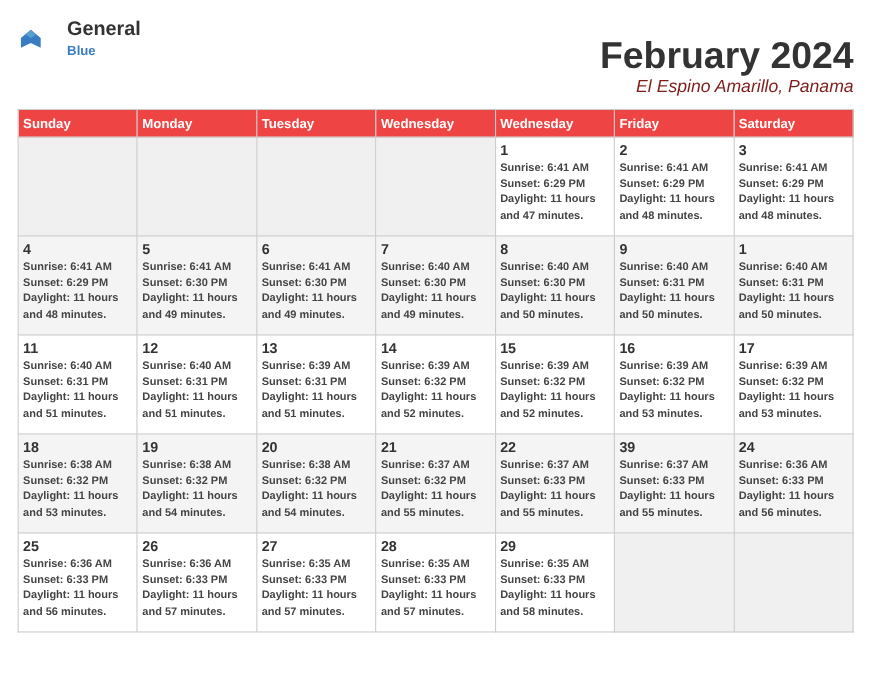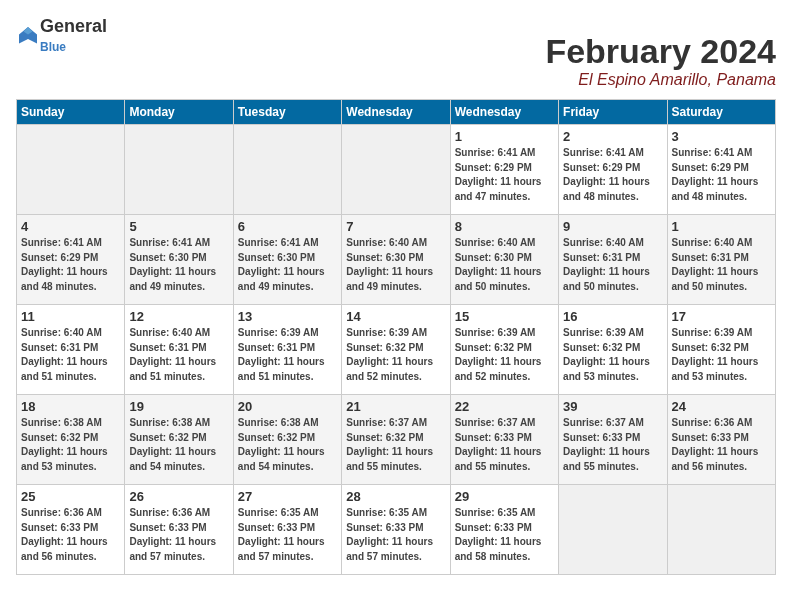--- a/index.html
+++ b/index.html
@@ -12,21 +12,21 @@
     }
     .header-area {
       display: flex;
       justify-content: space-between;
       align-items: flex-start;
       margin-bottom: 10px;
     }
     .logo {
       display: flex;
       align-items: center;
-      gap: 0;
+      gap: 21px;
     }
     .logo-text-general {
       font-size: 18px;
       font-weight: bold;
       color: #333;
     }
     .logo-text-blue {
       font-size: 12px;
       font-weight: bold;
       color: #3a7cc1;
@@ -48,21 +48,21 @@
       font-size: 16px;
       color: #7f1d1d;
       font-style: italic;
     }
     table {
       width: 100%;
       border-collapse: collapse;
       table-layout: fixed;
     }
     th {
-      background-color: #0369a1;
+      background-color: #ef4444;
       color: #fff;
       font-size: 12px;
       font-weight: bold;
       padding: 5px 4px;
       text-align: left;
       border: 1px solid #ccc;
     }
     td {
       border: 1px solid #ccc;
       vertical-align: top;

